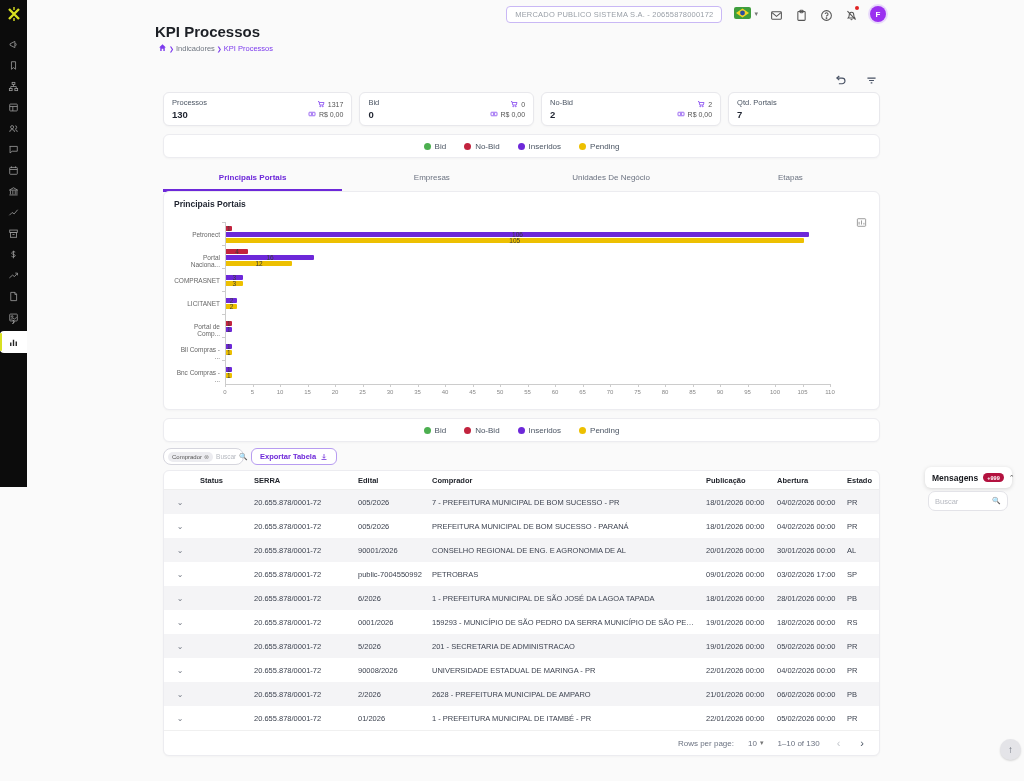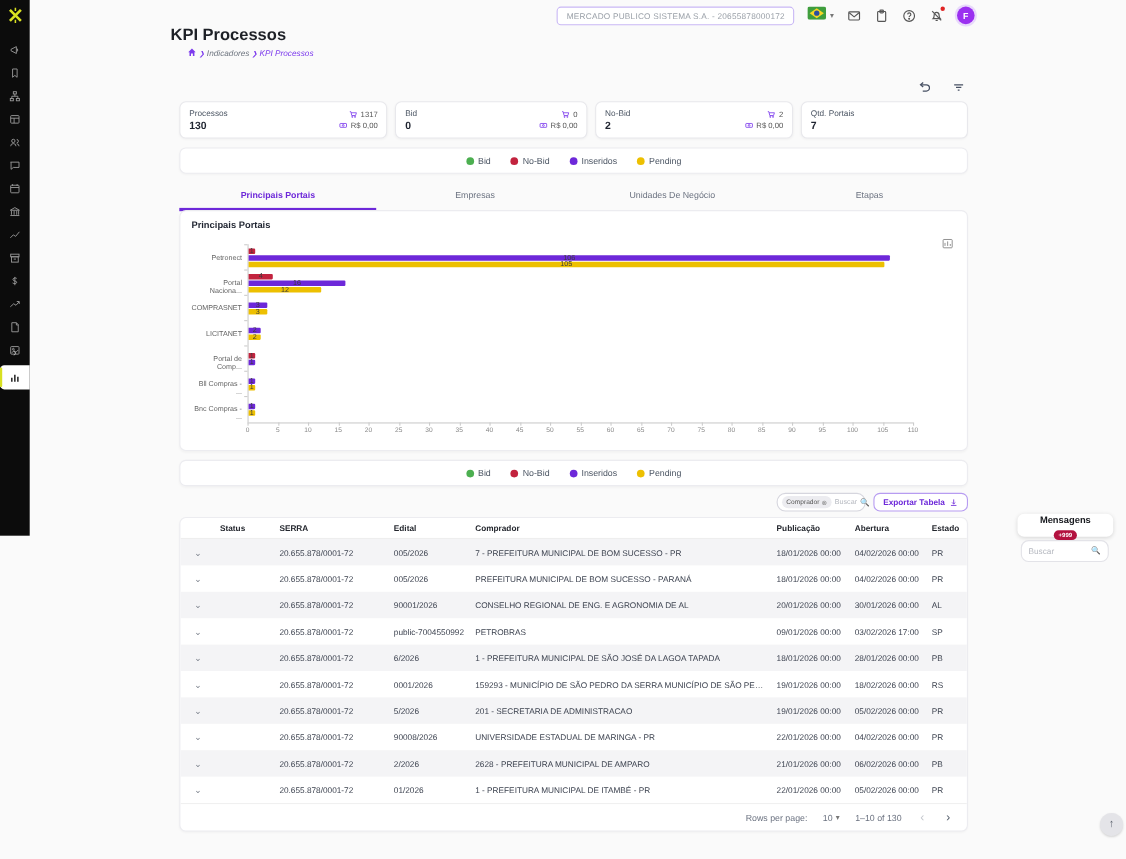--- a/index.html
+++ b/index.html
@@ -22,21 +22,21 @@
   .org-badge { border:1px solid #c9b8f5; border-radius:4px; color:#9aa0a8; font-size:7.5px; padding:3px 8px; letter-spacing:.2px; background:#fff; }
   .flag-wrap { display:flex; align-items:center; gap:3px; cursor:pointer; }
   .caret { font-size:7px; color:#777; }
   .top-ico { width:13px; height:13px; cursor:pointer; position:relative; }
   .top-ico svg { width:13px; height:13px; stroke:#555; fill:none; stroke-width:1.3; }
   .bell-dot { position:absolute; right:-1px; top:-2px; width:4px; height:4px; border-radius:50%; background:#e02424; }
   .avatar { width:16px; height:16px; border-radius:50%; background:#9b30f0; color:#fff; font-size:8px; font-weight:bold; display:flex; align-items:center; justify-content:center; cursor:pointer; box-shadow:0 0 0 2px #e8d9fb; }
 
   
   .page-title { position:absolute; left:155px; top:23px; font-size:15px; font-weight:bold; color:#1d2026; }
-  .breadcrumb { position:absolute; left:170px; top:43px; display:flex; align-items:center; gap:2px; font-size:7.5px; color:#8b9098;font-style:italic; }
+  .breadcrumb { position:absolute; left:158px; top:43px; display:flex; align-items:center; gap:2px; font-size:7.5px; color:#8b9098; }
   .breadcrumb .sep { color:#7c3aed; font-size:6px; }
   .bc-link { color:#6f7680; cursor:pointer; }
   .bc-current { color:#7c3aed; cursor:pointer; }
   .home-ico svg { width:9px; height:9px; fill:#7c3aed; stroke:none; }
 
   .page-actions { position:absolute; right:146px; top:73px; display:flex; gap:18px; align-items:center; }
   .pa-ico { cursor:pointer; }
   .pa-ico svg { width:13px; height:13px; stroke:#475063; fill:none; stroke-width:1.4; }
 
   
@@ -67,21 +67,21 @@
   .axis-y { position:absolute; left:51px; top:0; height:162px; width:0; border-left:1px solid #ccc; }
   .axis-x { position:absolute; left:51px; top:162px; width:605px; border-top:1px solid #ccc; }
   .cat-label { position:absolute; width:46px; text-align:right; font-size:6.5px; color:#666; left:0; }
   .bar { position:absolute; height:5px; border-radius:0 1px 1px 0; display:flex; align-items:center; justify-content:center; }
   .bar-val { font-size:6.5px; color:#3a3a3a; line-height:5px; }
   .x-tick { position:absolute; top:162px; width:0; height:3px; border-left:1px solid #ccc; }
   .x-lab { position:absolute; top:167px; font-size:6px; color:#888; transform:translateX(-50%); }
   .y-tick { position:absolute; left:48px; width:3px; height:0; border-top:1px solid #ccc; }
 
   
-  .table-toolbar { position:absolute; left:163px; top:448px; width:717px; display:flex; justify-content:flex-end; gap:7px; }
+  .table-toolbar { position:absolute; left:163px; top:448px; width:717px; display:flex; justify-content:flex-start; gap:7px; }
   .search-box { width:81px; height:17px; border:1px solid #d6d6de; border-radius:8px; background:#fff; display:flex; align-items:center; padding:0 4px; gap:3px; }
   .chip { background:#ececf0; border-radius:7px; font-size:6px; color:#555; padding:1.5px 4px; display:flex; gap:2px; align-items:center; white-space:nowrap; }
   .chip .x { color:#888; font-size:6px; cursor:pointer; }
   .search-ph { font-size:6.5px; color:#b6b9c0; flex:1; }
   .mag { font-size:7px; color:#777; }
   .export-btn { height:17px; border:1px solid #b79cf1; border-radius:6px; background:#fff; color:#6d28d9; font-size:7.5px; display:flex; align-items:center; gap:4px; padding:0 8px; cursor:pointer; font-weight:bold; }
   .export-btn svg { width:8px; height:8px; stroke:#6d28d9; fill:none; stroke-width:1.5; }
 
   
   .table-card { position:absolute; left:163px; top:470px; width:717px; background:#fff; border:1px solid #ececf0; border-radius:6px; overflow:hidden; box-shadow:0 1px 2px rgba(0,0,0,.03); }
@@ -90,21 +90,21 @@
   .t-row.odd { background:#f4f4f6; }
   .t-cell { padding:0 4px; white-space:nowrap; overflow:hidden; text-overflow:ellipsis; }
   .expander { color:#767c87; font-size:8px; text-align:center; cursor:pointer; }
   .dot { width:8px; height:8px; border-radius:50%; margin-left:8px; }
   .t-foot { height:25px; display:flex; align-items:center; justify-content:flex-end; gap:14px; font-size:8px; color:#6b7280; padding-right:12px; border-top:1px solid #f0f0f0; }
   .rpp-value { display:flex; align-items:center; gap:3px; cursor:pointer; }
   .pg-arrow { font-size:11px; color:#c3c6cc; cursor:pointer; padding:0 3px; }
   .pg-arrow.enabled { color:#4b5563; }
 
   
-  .msg-panel { position:absolute; left:925px; top:467px; width:87px; height:21px; background:#fff; border-radius:6px; box-shadow:0 1px 4px rgba(0,0,0,.15); display:flex; align-items:center; padding:0 7px; gap:5px; cursor:pointer; z-index:20;flex-direction:column; }
+  .msg-panel { position:absolute; left:925px; top:467px; width:87px; height:21px; background:#fff; border-radius:6px; box-shadow:0 1px 4px rgba(0,0,0,.15); display:flex; align-items:center; padding:0 7px; gap:5px; cursor:pointer; z-index:20; }
   .msg-title { font-size:8.5px; font-weight:bold; color:#16181d; }
   .msg-badge { background:#b3123f; color:#fff; font-size:5.5px; font-weight:bold; border-radius:6px; padding:1.5px 4px; }
   .msg-chevron { font-size:7px; color:#555; margin-left:auto; }
   .msg-search { position:absolute; left:928px; top:491px; width:80px; height:20px; background:#fff; border:1px solid #e3e3e8; border-radius:7px; display:flex; align-items:center; padding:0 6px; z-index:20; }
   .msg-search .ph { font-size:7.5px; color:#b6b9c0; flex:1; }
 
   .scroll-top { position:absolute; left:1000px; top:739px; width:21px; height:21px; border-radius:50%; background:#e4e4e8; color:#5f6570; display:flex; align-items:center; justify-content:center; font-size:10px; cursor:pointer; box-shadow:0 1px 2px rgba(0,0,0,.15); }
 </style>
 </head>
 <body>

